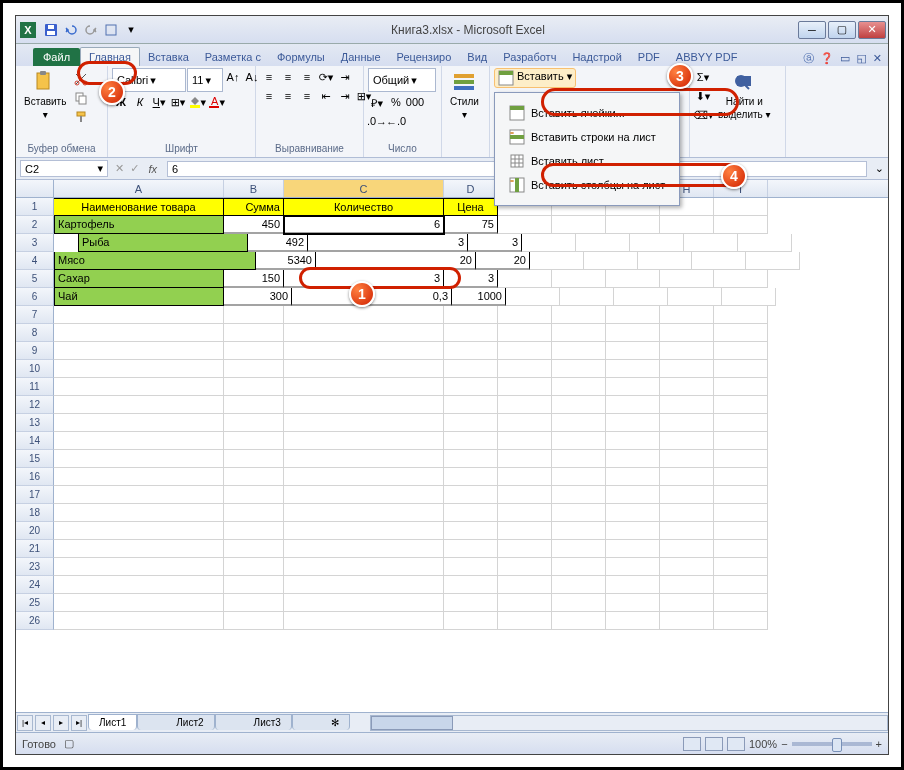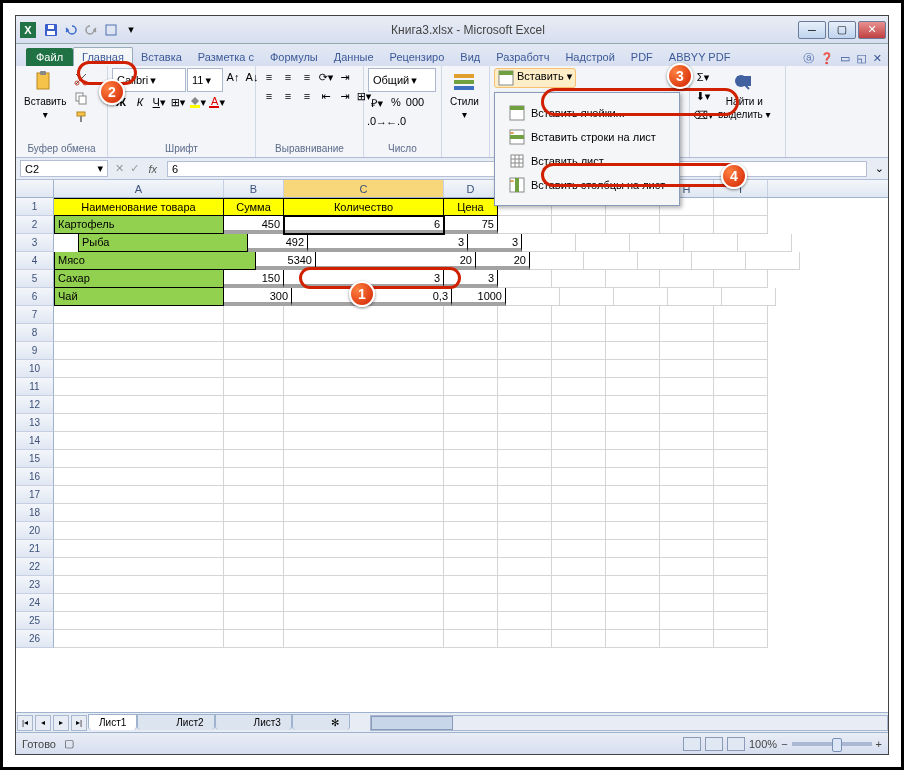--- a/index.html
+++ b/index.html
@@ -10,21 +10,21 @@
 .titlebar { height: 28px; background: linear-gradient(#e9edf4, #d6def0); display: flex; align-items: center; border-bottom: 1px solid #9aa; }
 .excel-icon { width: 16px; height: 16px; margin: 0 4px; }
 .qat { display: flex; gap: 2px; margin-left: 2px; }
 .qat .btn { width: 18px; height: 18px; display: flex; align-items: center; justify-content: center; border-radius: 2px; }
 .title { flex: 1; text-align: center; color: #444; font-size: 12px; }
 .win-controls { display: flex; margin-right: 2px; }
 .win-btn { width: 28px; height: 18px; border: 1px solid #6a7a9a; background: linear-gradient(#e8f0fa, #c0d4ee); display: flex; align-items: center; justify-content: center; margin-left: 2px; border-radius: 2px; }
 .win-btn.close { background: linear-gradient(#e89090, #c04040); color: #fff; }
 
 
-.tabbar { height: 22px; background: linear-gradient(#e3e9f3, #d6def0); display: flex; align-items: flex-end; padding-left: 10px; }
+.tabbar { height: 22px; background: linear-gradient(#e3e9f3, #d6def0); display: flex; align-items: flex-end; padding-left: 17px; }
 .file-tab { background: #207245; color: #fff; padding: 3px 10px; font-size: 11px; border-radius: 2px 2px 0 0; }
 .tab { padding: 3px 8px; color: #3b5998; font-size: 11px; cursor: default; }
 .tab.active { background: #f5f6f7; border: 1px solid #9ab; border-bottom: none; border-radius: 2px 2px 0 0; position: relative; }
 .tab-right { margin-left: auto; display: flex; align-items: center; gap: 6px; padding-right: 6px; color: #3b5998; }
 
 
 .ribbon { height: 92px; background: #f3f5f9; border-bottom: 1px solid #b0bdd6; display: flex; position: relative; }
 .group { border-right: 1px solid #d0d8e8; padding: 2px 4px; display: flex; flex-direction: column; position: relative; }
 .group-label { font-size: 10px; color: #5a6a88; text-align: center; padding: 1px 0; margin-top: auto; }
 .group-body { display: flex; flex: 1; gap: 2px; align-items: flex-start; }
@@ -52,21 +52,21 @@
 .col-headers { display: flex; height: 18px; background: linear-gradient(#f3f6fb, #e0e7f2); border-bottom: 1px solid #9fb2ce; }
 .corner { width: 38px; border-right: 1px solid #9fb2ce; background: linear-gradient(#f3f6fb, #e0e7f2); }
 .ch { border-right: 1px solid #c6d0e2; text-align: center; font-size: 11px; color: #3c5078; line-height: 18px; }
 .ch.sel { background: #f8d67a; }
 .rows { flex: 1; overflow: hidden; }
 .grid-row { display: flex; height: 18px; }
 .rh { width: 38px; background: linear-gradient(#f3f6fb, #e0e7f2); border-right: 1px solid #9fb2ce; border-bottom: 1px solid #c6d0e2; text-align: center; font-size: 10px; color: #3c5078; line-height: 18px; }
 .cell { border-right: 1px solid #d4d4d4; border-bottom: 1px solid #d4d4d4; padding: 0 3px; font-size: 11px; line-height: 17px; overflow: hidden; white-space: nowrap; }
 .hdr-cell { background: #ffff00; font-weight: normal; text-align: center; border-right: 1px solid #000; border-bottom: 1px solid #000; }
 .name-cell { background: #92d050; border-right: 1px solid #000; border-bottom: 1px solid #000; }
-.data-cell { text-align: right; border-right: 1px solid #000; border-bottom: 4px solid #a3a3a3; }
+.data-cell { text-align: right; border-right: 1px solid #000; border-bottom: 2px solid #a3a3a3; }
 .hdr-cell:first-of-type { border-left: 1px solid #000; }
 .name-cell { border-left: 1px solid #000; }
 .top-border { border-top: 1px solid #000; }
 .sel-cell { outline: 2px solid #000; outline-offset: -1px; position: relative; }
 
 
 .sheetbar { height: 20px; display: flex; align-items: center; border-top: 1px solid #9fb2ce; background: #e8edf5; }
 .nav-btn { width: 16px; height: 16px; display: flex; align-items: center; justify-content: center; border: 1px solid #a8b8d0; margin: 0 1px; font-size: 8px; }
 .sheet-tab { padding: 2px 10px; font-size: 10px; background: #fff; border: 1px solid #9fb2ce; border-bottom: none; border-radius: 0 0 4px 4px; margin-top:-1px; }
 .sheet-tab.inactive { background: #dce4f0; padding-left: 38px; }
@@ -362,21 +362,21 @@
       <div class="ch" style="width:54px">E</div>
       <div class="ch" style="width:54px">F</div>
       <div class="ch" style="width:54px">G</div>
       <div class="ch" style="width:54px">H</div>
       <div class="ch" style="width:54px">I</div>
     </div>
     <div class="rows" id="grid-rows">
         <div class="grid-row">
           <div class="rh">1</div>
           <div class="cell hdr-cell top-border" style="width: 170px;">Наименование товара</div>
-          <div class="cell hdr-cell top-border" style="width: 60px;">Сумма</div>
+          <div class="cell hdr-cell top-border" style="width: 60px; text-align: right;">Сумма</div>
           <div class="cell hdr-cell top-border" style="width: 160px;">Количество</div>
           <div class="cell hdr-cell top-border" style="width: 54px;">Цена</div>
           <div class="cell" style="width: 54px;"></div>
           <div class="cell" style="width: 54px;"></div>
           <div class="cell" style="width: 54px;"></div>
           <div class="cell" style="width: 54px;"></div>
           <div class="cell" style="width: 54px;"></div>
         </div>
         <div class="grid-row">
           <div class="rh">2</div>
@@ -589,32 +589,20 @@
           <div class="cell" style="width: 160px;"></div>
           <div class="cell" style="width: 54px;"></div>
           <div class="cell" style="width: 54px;"></div>
           <div class="cell" style="width: 54px;"></div>
           <div class="cell" style="width: 54px;"></div>
           <div class="cell" style="width: 54px;"></div>
           <div class="cell" style="width: 54px;"></div>
         </div>
         <div class="grid-row">
           <div class="rh">21</div>
-          <div class="cell" style="width: 170px;"></div>
-          <div class="cell" style="width: 60px;"></div>
-          <div class="cell" style="width: 160px;"></div>
-          <div class="cell" style="width: 54px;"></div>
-          <div class="cell" style="width: 54px;"></div>
-          <div class="cell" style="width: 54px;"></div>
-          <div class="cell" style="width: 54px;"></div>
-          <div class="cell" style="width: 54px;"></div>
-          <div class="cell" style="width: 54px;"></div>
-        </div>
-        <div class="grid-row">
-          <div class="rh">22</div>
           <div class="cell" style="width: 170px;"></div>
           <div class="cell" style="width: 60px;"></div>
           <div class="cell" style="width: 160px;"></div>
           <div class="cell" style="width: 54px;"></div>
           <div class="cell" style="width: 54px;"></div>
           <div class="cell" style="width: 54px;"></div>
           <div class="cell" style="width: 54px;"></div>
           <div class="cell" style="width: 54px;"></div>
           <div class="cell" style="width: 54px;"></div>
         </div>

